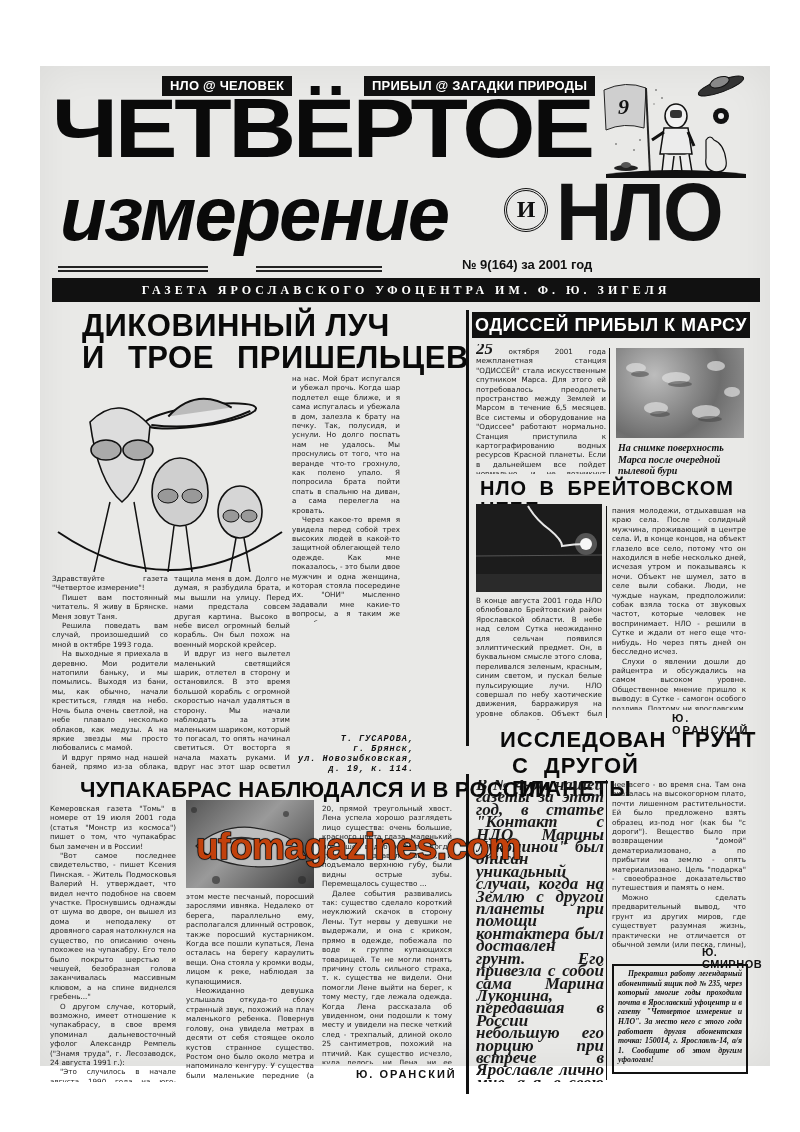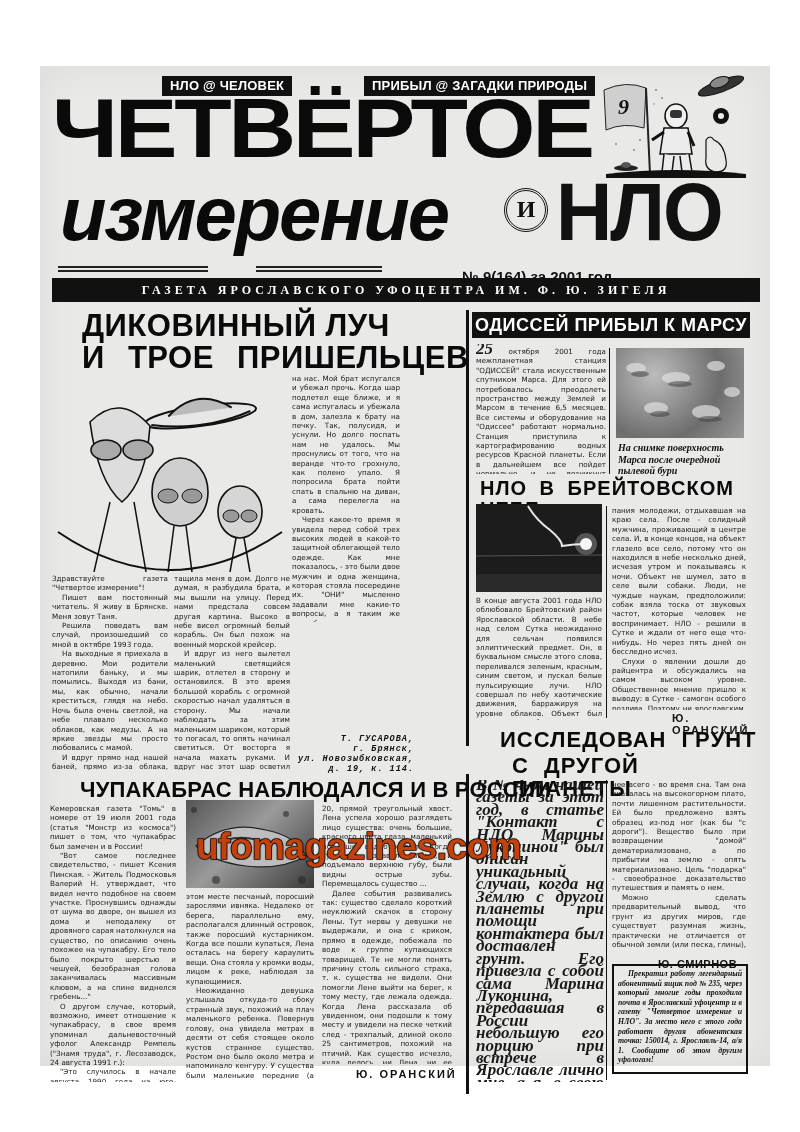--- a/index.html
+++ b/index.html
@@ -39,22 +39,22 @@
     }
     .title-ufo {
       position: absolute; left: 516px; top: 105px; font-family: "Liberation Sans", sans-serif;
       font-weight: 900; font-size: 82px; line-height: 82px; letter-spacing: -2px;
       transform: scaleX(0.95); transform-origin: left top;
     }
     .dbl-rule { position: absolute; height: 6px; border-top: 2px solid #222; border-bottom: 2px solid #222; }
     .dbl-rule.a { left: 18px; top: 200px; width: 150px; }
     .dbl-rule.b { left: 216px; top: 200px; width: 126px; }
     .issue {
-      position: absolute; left: 422px; top: 202px; font-family: "Liberation Sans", sans-serif; font-weight: 700;
-      font-size: 15px;
+      position: absolute; left: 422px; top: 191px; font-family: "Liberation Sans", sans-serif; font-weight: 700;
+      font-size: 13px;
     }
     .banner {
       position: absolute; left: 12px; top: 212px; width: 708px; height: 24px; background: #111; color: #fff;
       font-family: "Liberation Serif", serif; font-weight: 700; font-size: 12px; line-height: 24px;
       letter-spacing: 4px; text-align: center; text-transform: uppercase;
     }
 
     
     .art { position: absolute; left: 556px; top: 4px; width: 160px; height: 110px; }
 
@@ -259,21 +259,21 @@
     <div class="vrule" style="left:426px;top:708px;width:3px;height:320px;"></div>
     <div class="col" style="left:436px;top:714px;width:128px;height:302px;">
       <p class="first"><span class="dropcap">В № 4-ом нашей газеты за этот год, в статье "Контакт с НЛО Марины Лукониной" был описан уникальный случай, когда на Землю с другой планеты при помощи контактера был доставлен грунт. Его привезла с собой сама Марина Луконина, передавшая в России небольшую его порцию при встрече в Ярославле лично мне, а я, в свою очередь, одному известному уфологу, который и провел исследование инопланетной земли.</span></p>
 
     </div>
     <div class="vrule" style="left:566px;top:714px;width:1px;height:300px;"></div>
     <div class="col" style="left:572px;top:714px;width:134px;height:170px;">
       <p class="first">нее всего - во время сна. Там она оказалась на высокогорном плато, почти лишенном растительности. Ей было предложено взять образец из-под ног (как бы "с дороги"). Вещество было при возвращении "домой" дематериализовано, а по прибытии на землю - опять материализовано. Цель "подарка" - своеобразное доказательство путешествия и память о нем.</p>
       <p>Можно сделать предварительный вывод, что грунт из других миров, где существует разумная жизнь, практически не отличается от обычной земли (или песка, глины), взятой с нашей планеты. Жизнь в Космосе развивается и протекает по одним и тем же законам и правилам. Исключений здесь быть не может.</p>
     </div>
-    <div class="byline" style="left:618px;top:880px;letter-spacing:0.5px;margin-top:12px;">Ю. СМИРНОВ</div>
+    <div class="byline" style="left:662px;top:880px;letter-spacing:0.5px;">Ю. СМИРНОВ</div>
 
     <div style="position:absolute;left:572px;top:898px;width:136px;height:110px;border:2px solid #111;padding:3px 4px;">
       <div style="font-family:'Liberation Serif',serif;font-style:italic;font-weight:700;font-size:7.8px;line-height:9.6px;text-align:justify;text-indent:10px;">Прекратил работу легендарный абонентный ящик под № 235, через который многие годы проходила почта в Ярославский уфоцентр и в газету "Четвертое измерение и НЛО". За место него с этого года работает другая абонентская точка: 150014, г. Ярославль-14, а/я 1. Сообщите об этом другим уфологам!</div>
     </div>
 
     <div class="h-big" style="left:40px;top:712px;font-size:22px;letter-spacing:0.2px;">ЧУПАКАБРАС НАБЛЮДАЛСЯ И В РОССИИ</div>
     <div class="col" style="left:10px;top:738px;width:126px;height:278px;">
       <p class="first">Кемеровская газета "Томь" в номере от 19 июля 2001 года (статья "Монстр из космоса") пишет о том, что чупакабрас был замечен и в России!</p>
       <p>"Вот самое последнее свидетельство, - пишет Ксения Пинская. - Житель Подмосковья Валерий Н. утверждает, что видел нечто подобное на своем участке. Проснувшись однажды от шума во дворе, он вышел из дома и неподалеку от дровяного сарая натолкнулся на существо, по описанию очень похожее на чупакабру. Его тело было покрыто шерстью и чешуей, безобразная голова заканчивалась массивным клювом, а на спине виднелся гребень..."</p>
       <p>О другом случае, который, возможно, имеет отношение к чупакабрасу, в свое время упоминал дальневосточный уфолог Александр Ремпель ("Знамя труда", г. Лесозаводск, 24 августа 1991 г.):</p>

